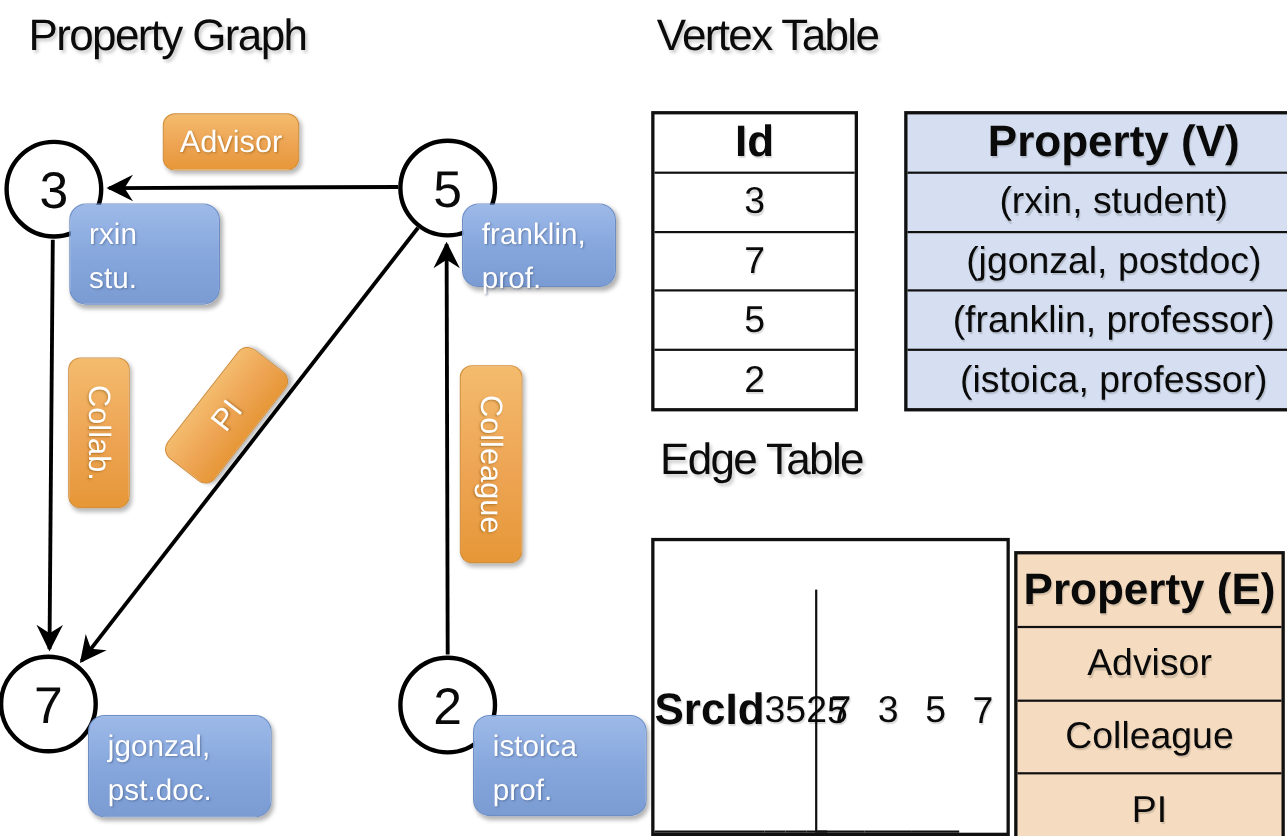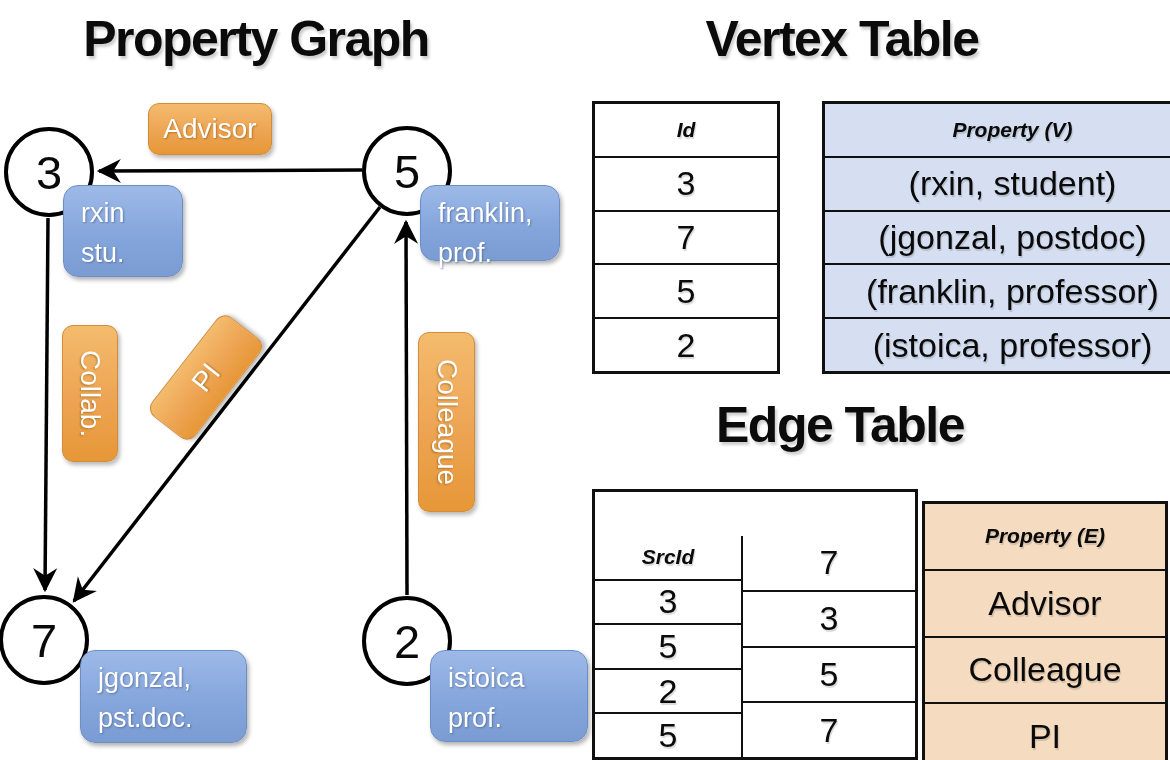--- a/index.html
+++ b/index.html
@@ -1,20 +1,20 @@
 <!DOCTYPE html>
 <html><head>
 <meta charset="utf-8">
 <style>
   html,body{margin:0;padding:0;background:#fff;}
   #stage{position:relative;width:1170px;height:760px;background:#ffffff;overflow:hidden;
          font-family:"Liberation Sans",sans-serif;color:#0a0a0a;}
 
   
-  .title{position:absolute;text-align:center;font-size:50px;font-weight:700;
+  .title{position:absolute;text-align:left;font-size:40px;font-weight:400;
          letter-spacing:-1.5px;color:#0b0b0b;white-space:nowrap;
          text-shadow:2px 3px 3px rgba(0,0,0,0.20);}
   #title-graph{left:26px;top:10px;width:460px;}
   #title-vertex{left:597px;top:10px;width:490px;}
   #title-edge{left:600px;top:396px;width:480px;}
 
   
   #graph-svg{position:absolute;left:0;top:0;z-index:1;}
   .node{position:absolute;width:90px;height:90px;box-sizing:border-box;border:4px solid #000;
         border-radius:50%;background:#fff;display:flex;align-items:center;justify-content:center;
@@ -22,44 +22,44 @@
   #node-3{left:4px;top:127px;}
   #node-5{left:362px;top:126px;}
   #node-7{left:-1px;top:595px;}
   #node-2{left:362px;top:596px;}
 
   .vbox{position:absolute;box-sizing:border-box;border-radius:15px;z-index:3;
         background:linear-gradient(180deg,#9db9e8 0%,#85a6dc 55%,#7b9cd3 100%);
         border:1.5px solid #6d8ec5;color:#fff;font-size:27px;line-height:1.48;
         padding:8px 8px 0 17px;box-shadow:2px 3px 4px rgba(0,0,0,0.30);
         text-shadow:1px 1px 2px rgba(60,80,120,0.55);}
-  #vbox-3{left:63px;top:185px;width:120px;height:92px;}
+  #vbox-3{left:63px;top:185px;width:137px;height:92px;}
   #vbox-5{left:420px;top:185px;width:140px;height:76px;}
   #vbox-7{left:80px;top:650px;width:167px;height:93px;}
   #vbox-2{left:420px;top:650px;width:158px;height:92px;margin-left:10px;}
 
   .ebox{position:absolute;box-sizing:border-box;border-radius:11px;z-index:2;
         background:linear-gradient(180deg,#f4bb6d 0%,#eda453 55%,#e69737 100%);
         border:1.5px solid #d18d39;color:#fff;font-size:28px;
         display:flex;align-items:center;justify-content:center;
         box-shadow:2px 3px 4px rgba(0,0,0,0.28);text-shadow:1px 1px 2px rgba(140,90,20,0.6);}
   #elabel-advisor{left:148px;top:103px;width:124px;height:52px;}
   #elabel-collab{left:62px;top:325px;width:56px;height:137px;}
   #elabel-colleague{left:418px;top:332px;width:57px;height:180px;}
   #elabel-pi{left:143px;top:350px;width:126px;height:55px;transform:rotate(-52deg);}
   .vtext{writing-mode:vertical-rl;}
 
   
   .tcol{position:absolute;box-sizing:border-box;border:3px solid #101010;
         display:flex;flex-direction:column;}
   .cell{flex:1;display:flex;align-items:center;justify-content:center;
         font-size:34px;color:#0a0a0a;text-shadow:1px 2px 1px rgba(0,0,0,0.15);}
-  .cell.hdr{font-weight:bold;font-size:21px;font-style:italic;}
+  .cell.hdr{font-weight:bold;font-size:40px;}
   .tcol > .cell:not(:last-child){border-bottom:2.5px solid #101010;}
-  .subcol{display:flex;flex-direction:column;box-sizing:border-box;margin-top:44px;}
+  .subcol{display:flex;flex-direction:row;box-sizing:border-box;margin-top:44px;}
   .subcol > .cell:not(:last-child){border-bottom:2.5px solid #101010;}
 
   #vt-id{left:592px;top:101px;width:188px;height:273px;background:#ffffff;}
   #vt-prop{left:822px;top:101px;width:381px;height:273px;background:#d5dff1;}
 
   #et-ids{left:592px;top:489px;width:326px;height:271px;background:#ffffff;flex-direction:row;}
   #et-src{width:148px;border-right:2.5px solid #101010;}
   #et-dst{flex:1;}
   #et-prop{left:922px;top:489px;width:246px;height:271px;background:#f5dcc0;margin-top:12px;}
 </style>

